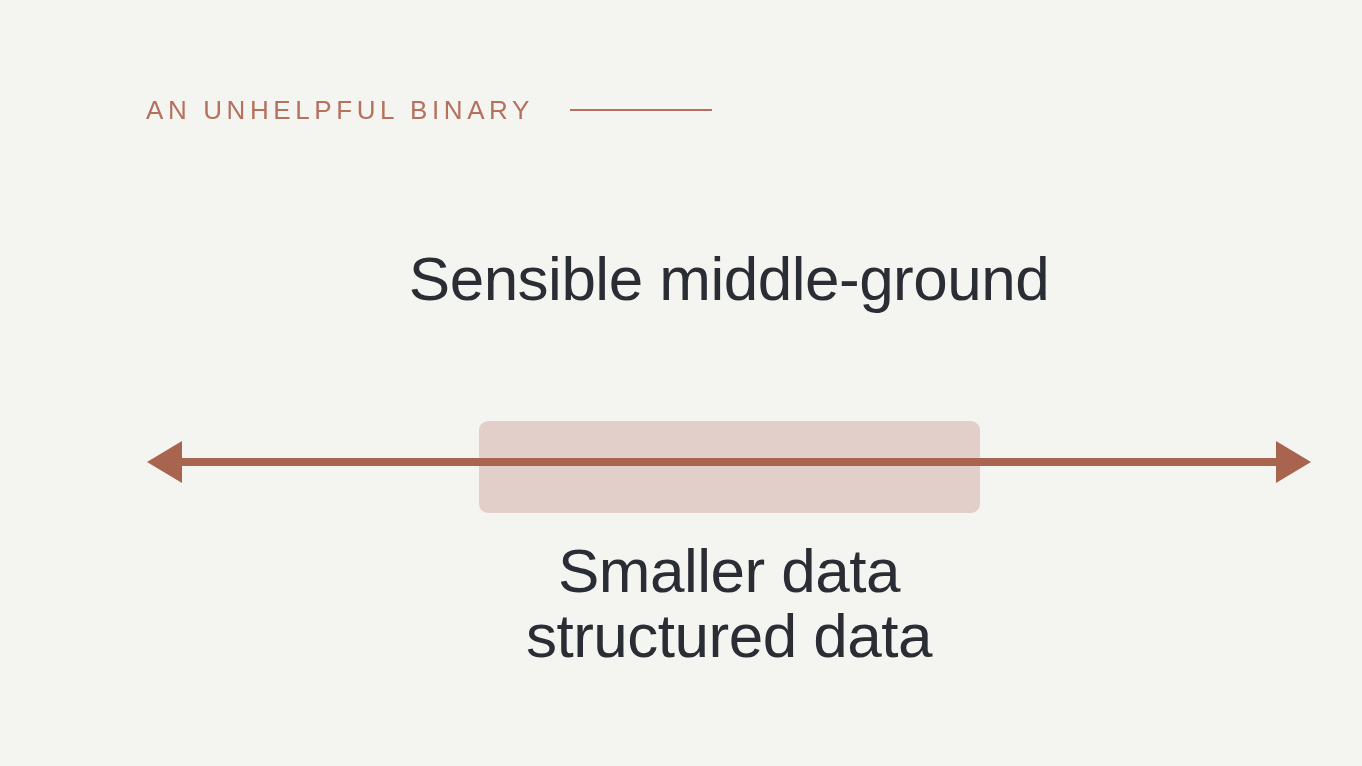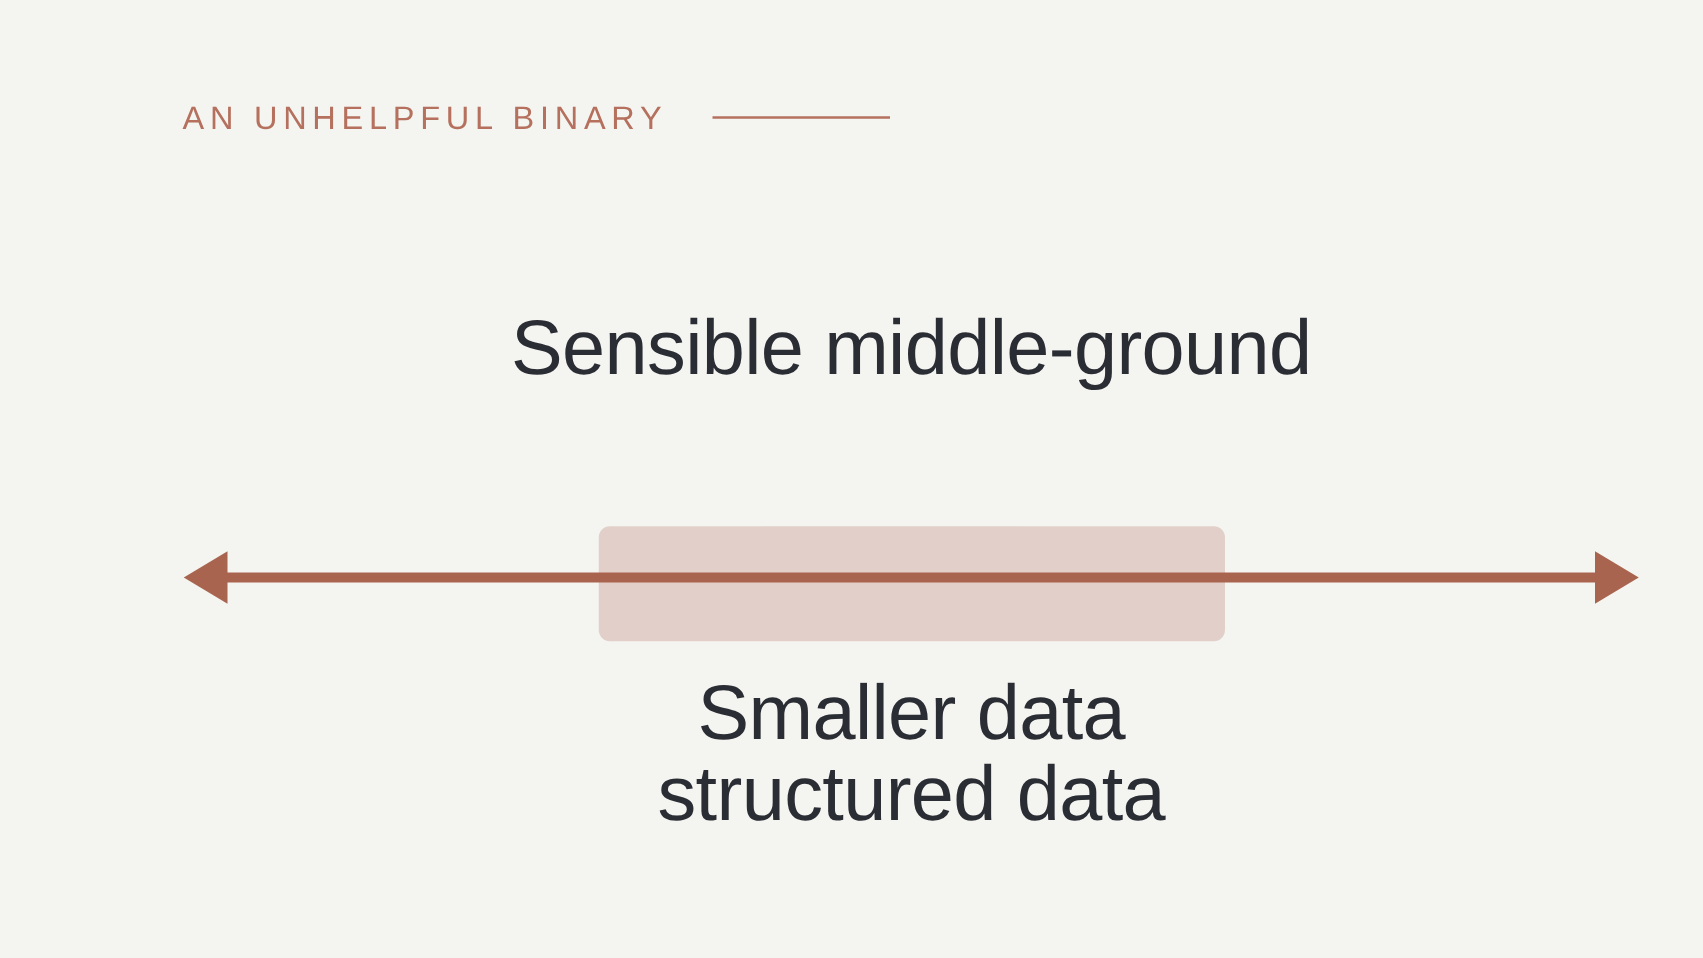--- a/index.html
+++ b/index.html
@@ -30,21 +30,21 @@
     font-size: 19px;
     color: #b9bbb5;
     letter-spacing: 0.5px;
     font-family: "Liberation Sans", sans-serif;
   }
 
   
   .kicker {
     position: absolute;
     left: 98px;
-    top: 80px;
+    top: 96px;
     display: flex;
     align-items: center;
     gap: 36px;
   }
   .kicker-text {
     font-size: 26px;
     letter-spacing: 4.6px;
     color: #b5705e;
     text-transform: uppercase;
     font-weight: 400;

